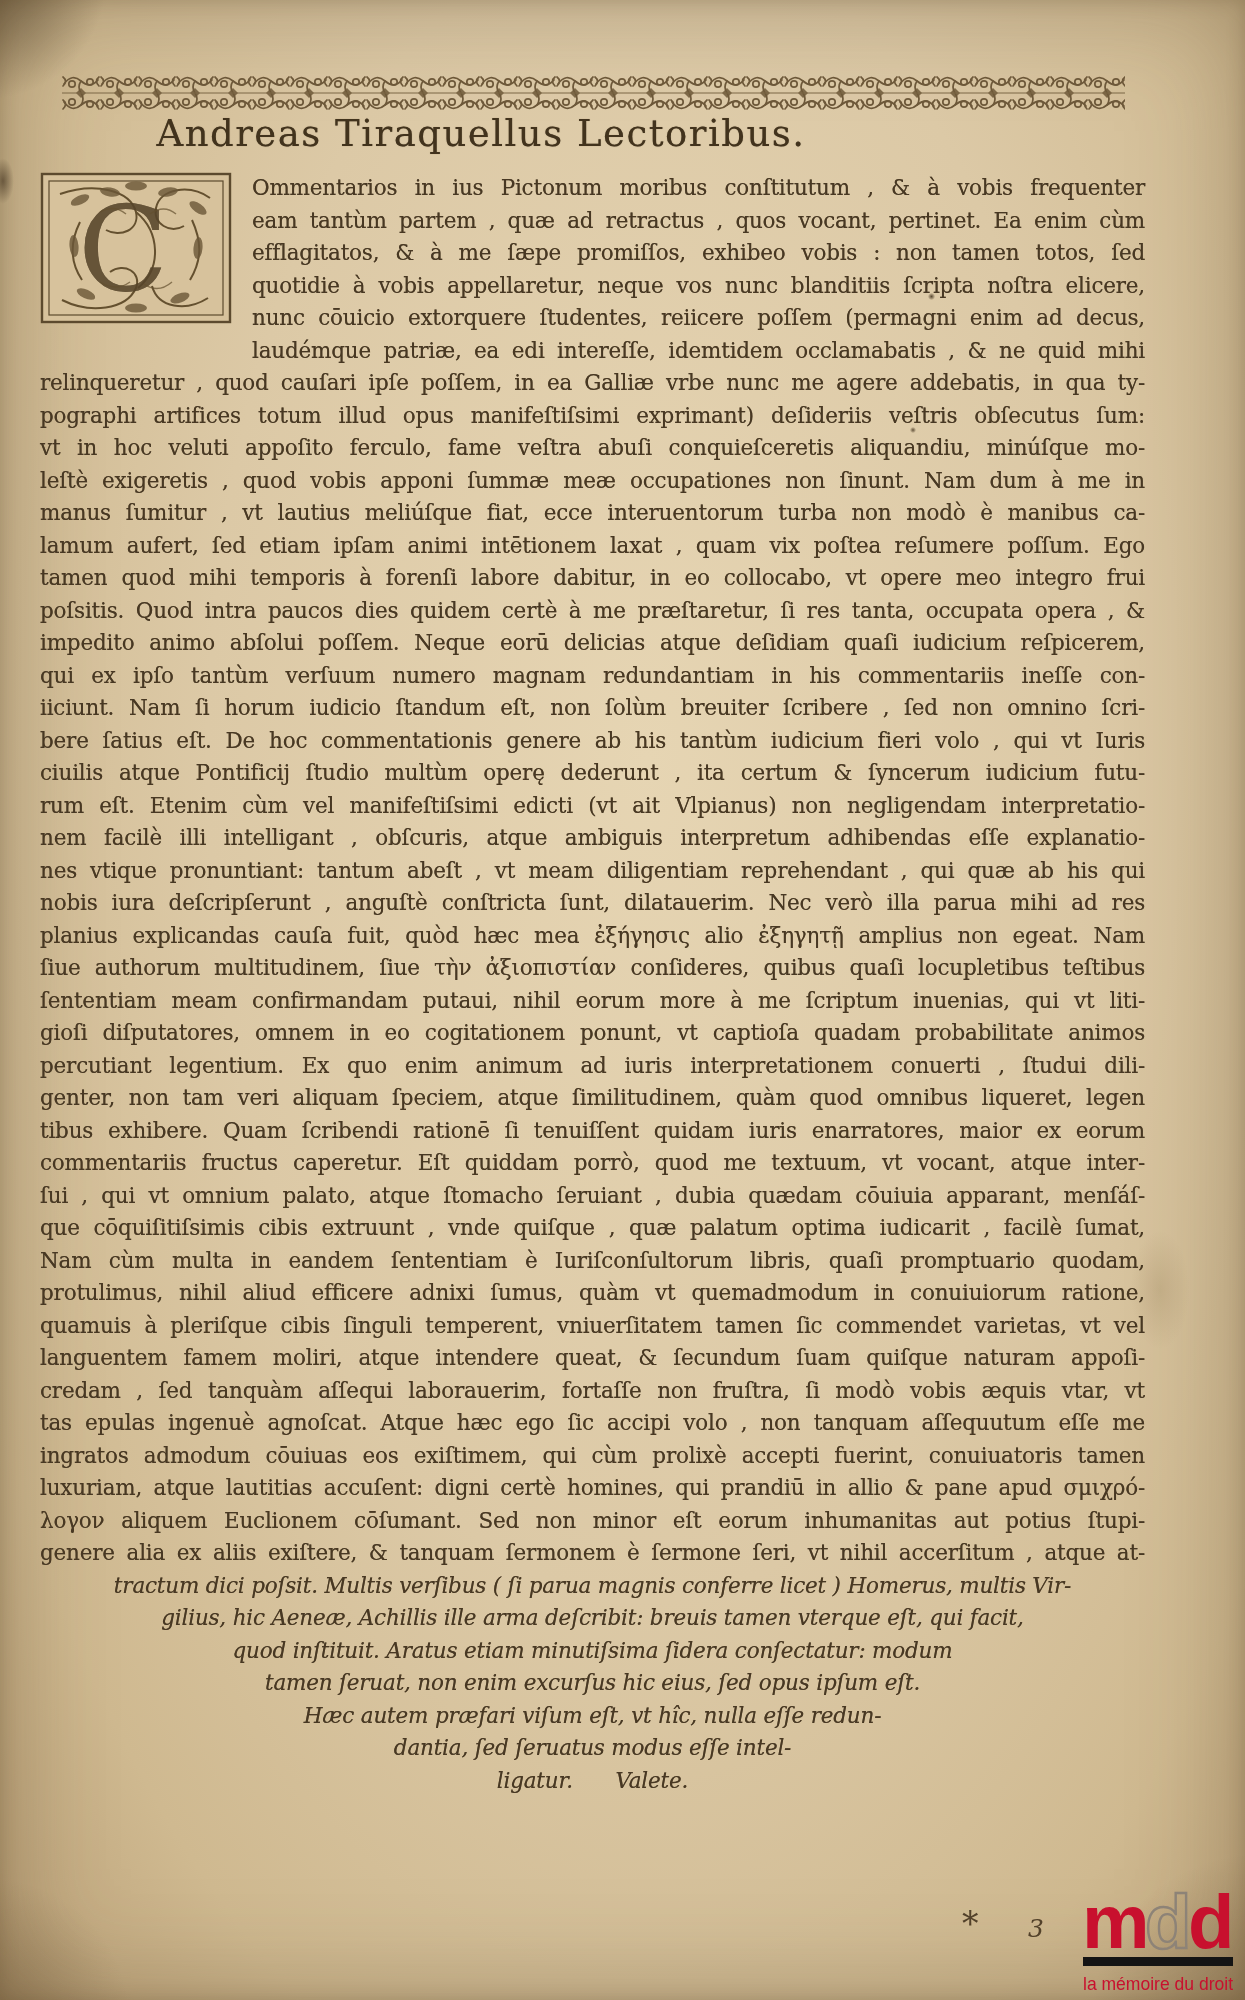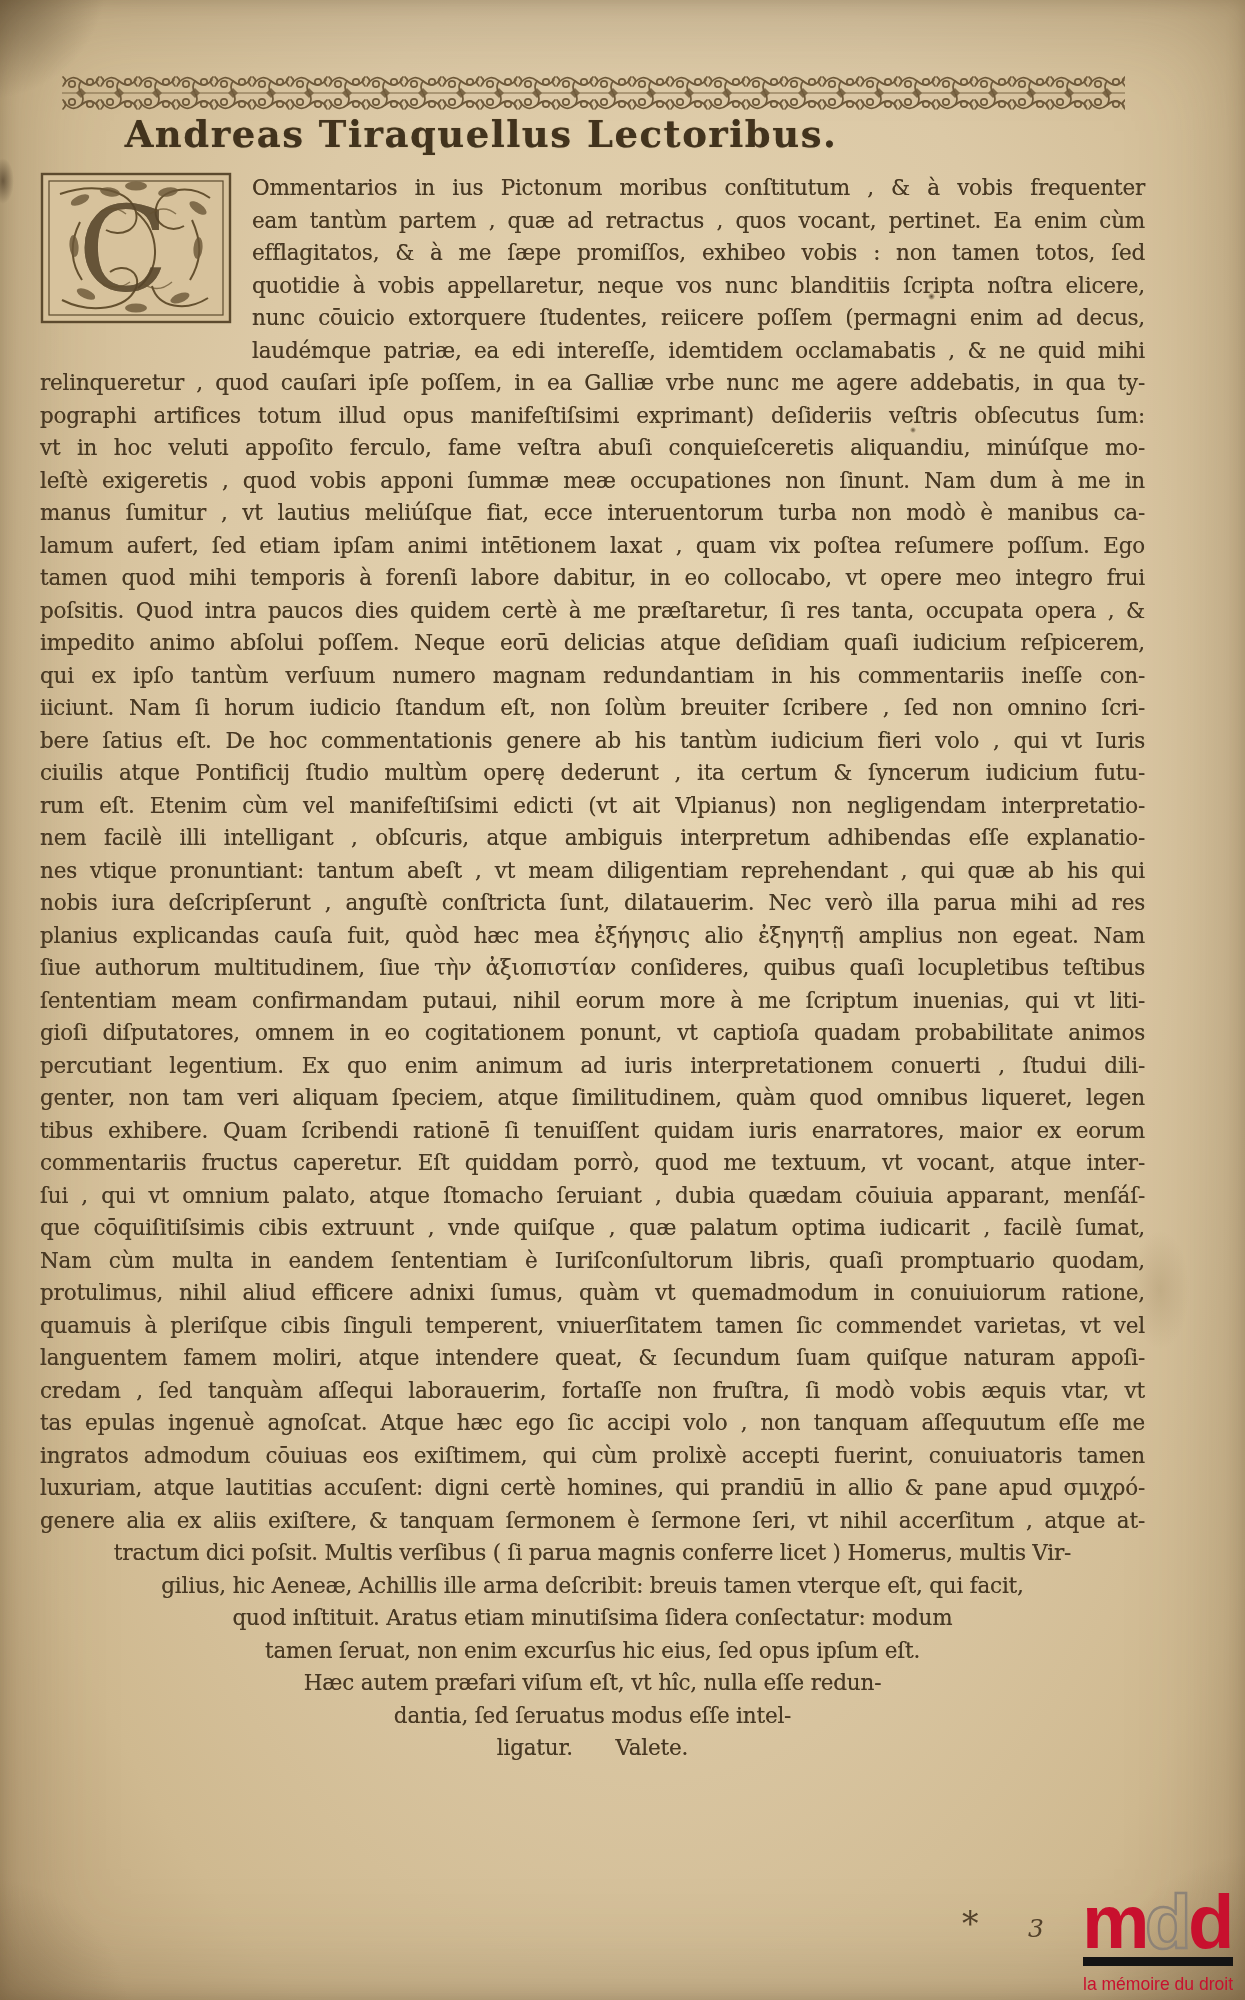--- a/index.html
+++ b/index.html
@@ -11,32 +11,32 @@
       radial-gradient(circle at -1% -1%, rgba(43,30,14,.55) 0%, rgba(43,30,14,0) 5%),
       radial-gradient(circle at 101% 101%, rgba(70,52,28,.30) 0%, rgba(70,52,28,0) 7%),
       radial-gradient(circle at -1% 101%, rgba(70,52,28,.28) 0%, rgba(70,52,28,0) 6%),
       radial-gradient(ellipse at 52% 38%, #e6d5b3 0%, #dcc9a6 48%, #cfb990 80%, #bba178 100%);
     box-shadow: inset 0 0 110px rgba(88,66,36,.38), inset 0 0 18px rgba(88,66,36,.25);
   }
   .stain{position:absolute;border-radius:50%;pointer-events:none;}
   .ornament{position:absolute;left:62px;top:72px;}
   .title{
     position:absolute;top:112px;left:0;width:962px;margin:0;
-    text-align:center;font-weight:bold;
+    text-align:center;font-weight:normal;
     font-size:37px;letter-spacing:1.5px;color:#42331d;
     text-shadow:0 0 .7px rgba(60,45,25,.6);
   }
   .bodytext{
     position:absolute;left:40px;top:172px;width:1105px;
     font-size:21.5px;line-height:32.5px;letter-spacing:-0.2px;
     text-shadow:0 0 .6px rgba(62,47,26,.65);
   }
   .dropcap{float:left;width:212px;height:192px;}
   .line{text-align:justify;text-align-last:justify;white-space:nowrap;}
-  .line.taper{text-align:left;text-align-last:center;}
+  .line.taper{text-align:left;text-align-last:center;font-style:italic;}
   .sig{position:absolute;color:#52412a;}
   .sig-star{left:962px;top:1904px;font-size:33px;}
   .sig-num{left:1028px;top:1914px;font-size:25px;font-style:italic;}
   .logo{position:absolute;right:2px;top:1882px;}
 </style>
 </head>
 <body>
 
 <div class="page">
 
@@ -136,20 +136,21 @@
     <div class="line">ſui , qui vt omnium palato, atque ſtomacho ſeruiant , dubia quædam cōuiuia apparant, menſáſ-</div>
     <div class="line">que cōquiſitiſsimis cibis extruunt , vnde quiſque , quæ palatum optima iudicarit , facilè ſumat,</div>
     <div class="line">Nam cùm multa in eandem ſententiam è Iuriſconſultorum libris, quaſi promptuario quodam,</div>
     <div class="line">protulimus, nihil aliud efficere adnixi ſumus, quàm vt quemadmodum in conuiuiorum ratione,</div>
     <div class="line">quamuis à pleriſque cibis ſinguli temperent, vniuerſitatem tamen ſic commendet varietas, vt vel</div>
     <div class="line">languentem famem moliri, atque intendere queat, &amp; ſecundum ſuam quiſque naturam appoſi-</div>
     <div class="line">credam , ſed tanquàm  aſſequi laborauerim, fortaſſe  non  fruſtra, ſi  modò vobis æquis vtar, vt</div>
     <div class="line">tas epulas ingenuè agnoſcat. Atque hæc ego ſic accipi  volo , non tanquam aſſequutum eſſe me</div>
     <div class="line">ingratos admodum cōuiuas eos exiſtimem, qui cùm prolixè accepti fuerint, conuiuatoris tamen</div>
     <div class="line">luxuriam, atque lautitias accuſent: digni certè homines, qui prandiū in allio &amp; pane apud σμιχρό-</div>
+    <div class="line">λογον aliquem Euclionem cōſumant.  Sed non  minor eſt eorum inhumanitas aut potius ſtupi-</div>
     <div class="line">genere alia ex aliis exiſtere, &amp; tanquam ſermonem è ſermone ſeri, vt nihil accerſitum , atque at-</div>
 
     <div class="line taper">tractum dici poſsit. Multis verſibus ( ſi parua magnis conferre licet ) Homerus, multis Vir-</div>
     <div class="line taper">gilius, hic Aeneæ, Achillis ille arma deſcribit: breuis tamen vterque eſt, qui facit,</div>
     <div class="line taper">quod inſtituit. Aratus etiam minutiſsima ſidera conſectatur: modum</div>
     <div class="line taper">tamen ſeruat, non enim excurſus hic eius, ſed opus ipſum eſt.</div>
     <div class="line taper">Hæc autem præfari viſum eſt, vt hîc, nulla eſſe redun-</div>
     <div class="line taper">dantia, ſed ſeruatus modus eſſe intel-</div>
     <div class="line taper">ligatur.  Valete.</div>
   </div>

